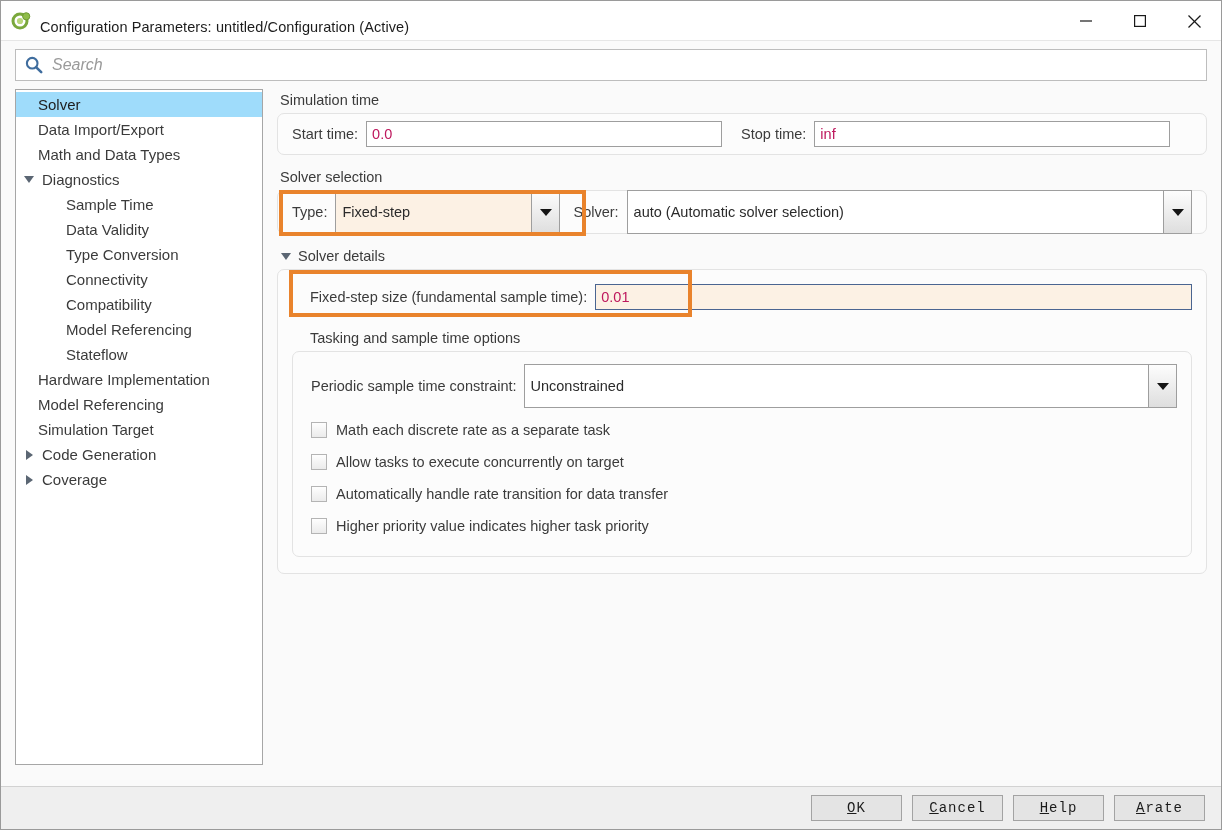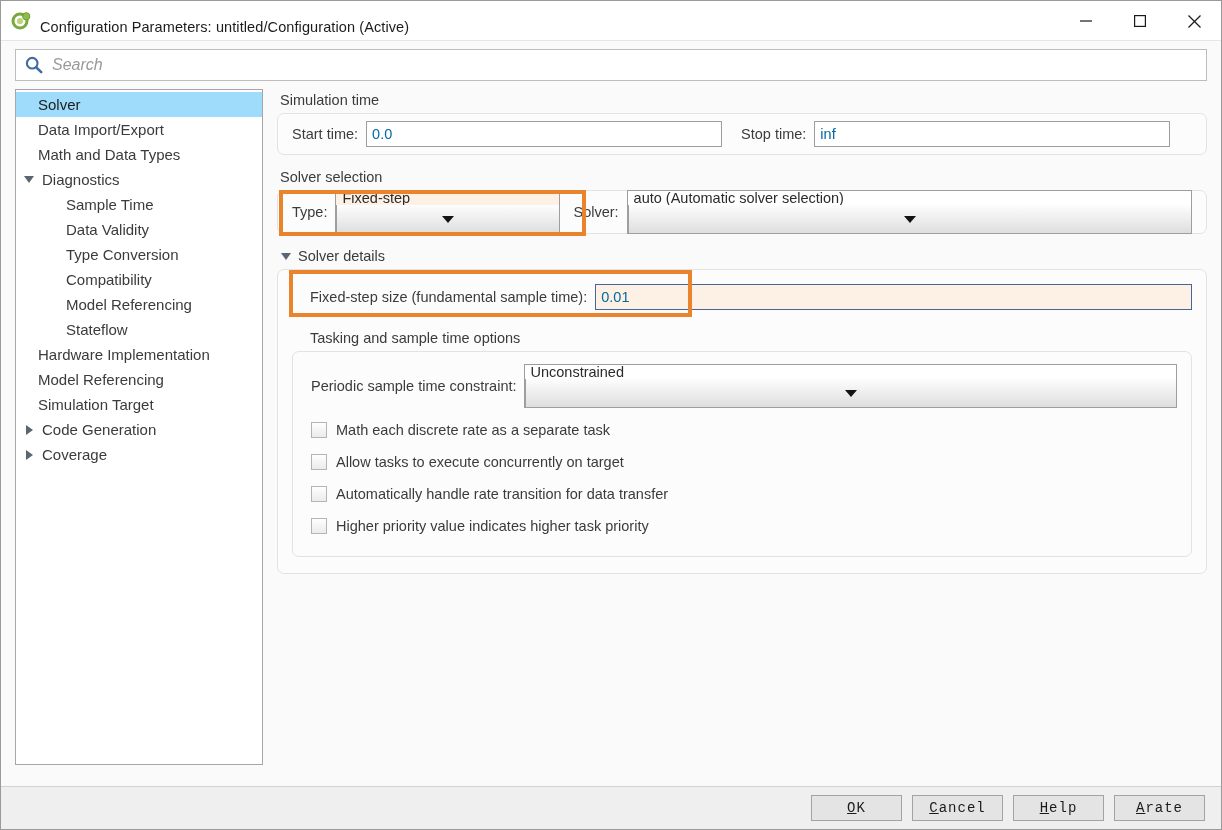--- a/index.html
+++ b/index.html
@@ -128,32 +128,31 @@
     border-radius: 7px;
   }
   .row { display: flex; align-items: center; }
 
   .fld-label { font-size: 14.5px; color: #3b3b3b; white-space: nowrap; }
   .txt {
     height: 26px;
     border: 1px solid #9e9e9e;
     background: #ffffff;
     font-family: "Liberation Sans", sans-serif;
-    font-size: 14.5px; color: #0369a1;
+    font-size: 14.5px; color: #be185d;
     padding: 0 5px; outline: none;
   }
   .txt.hl { background: #fcf1e4; border: 1px solid #4a6591; }
 
   
   .combo {
     height: 44px;
     display: flex; align-items: stretch;
     border: 1px solid #9e9e9e;
     background: #ffffff;
-    flex-direction: column;
   }
   .combo .val {
     flex: 1 1 auto; display: flex; align-items: center;
     padding-left: 6px;
     font-size: 14.5px; color: #2b2b2b;
     white-space: nowrap; overflow: hidden;
   }
   .combo .arrow {
     flex: 0 0 28px;
     border-left: 1px solid #9e9e9e;
@@ -271,20 +270,23 @@
           <span style="margin-left: 5px;">Diagnostics</span>
         </div>
         <div class="tree-item lvl1">
           <span>Sample Time</span>
         </div>
         <div class="tree-item lvl1">
           <span>Data Validity</span>
         </div>
         <div class="tree-item lvl1">
           <span>Type Conversion</span>
+        </div>
+        <div class="tree-item lvl1">
+          <span>Connectivity</span>
         </div>
         <div class="tree-item lvl1">
           <span>Compatibility</span>
         </div>
         <div class="tree-item lvl1">
           <span>Model Referencing</span>
         </div>
         <div class="tree-item lvl1">
           <span>Stateflow</span>
         </div>

